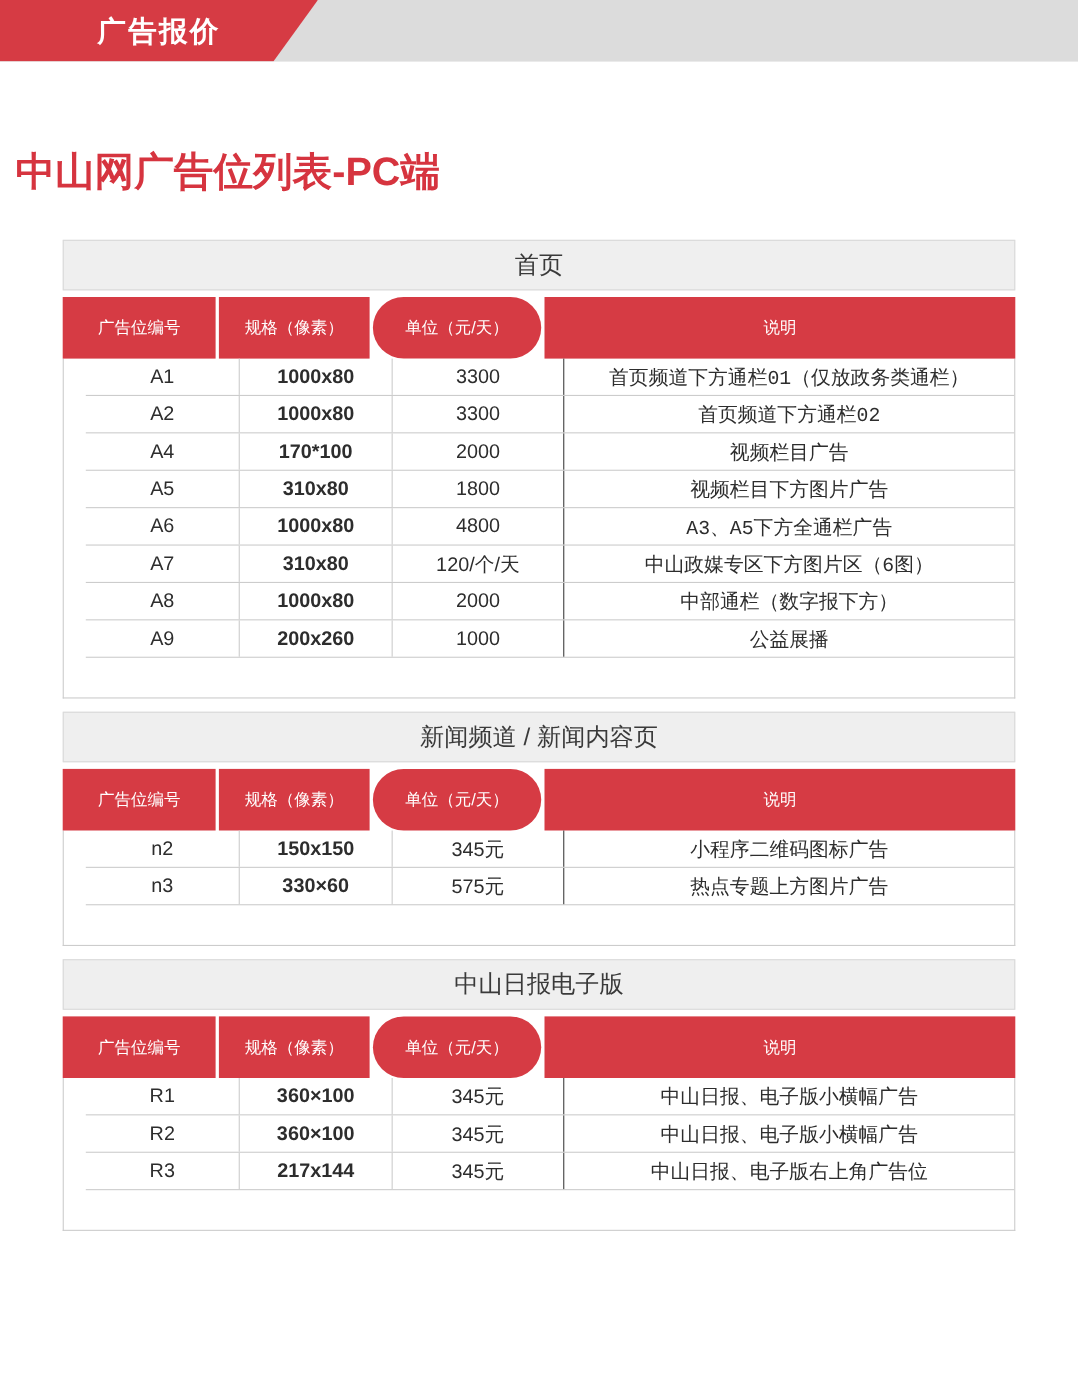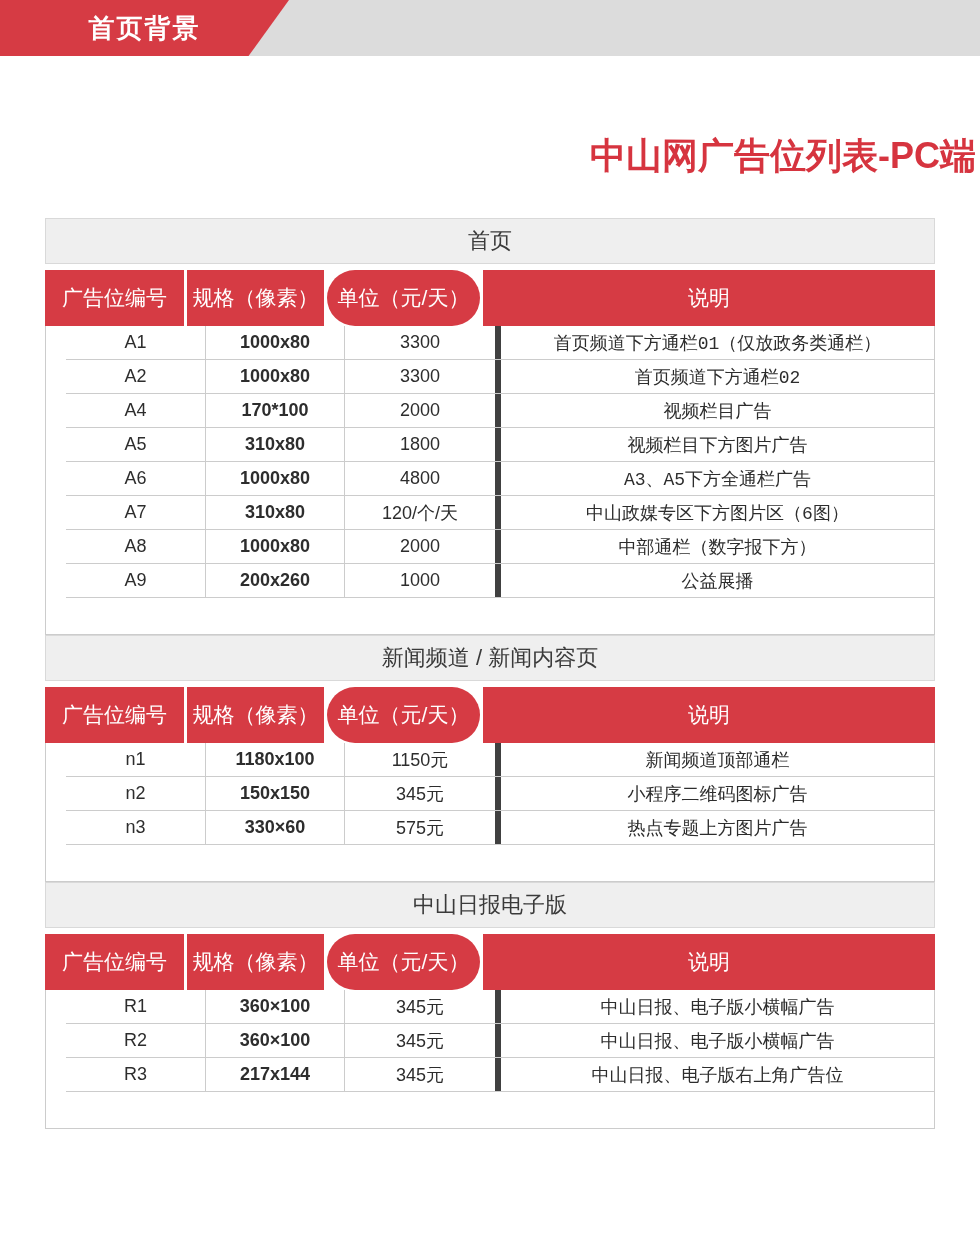--- a/index.html
+++ b/index.html
@@ -13,55 +13,55 @@
   .banner { position: relative; height: 56px; background: #dcdcdc; }
   .ribbon {
     position: absolute; left: 0; top: 0; width: 289px; height: 56px;
     background: #d63b44;
     clip-path: polygon(0 0, 100% 0, 86% 100%, 0 100%);
     display: flex; align-items: center; justify-content: center;
   }
   .ribbon span { color: #fff; font-size: 26px; font-weight: bold; letter-spacing: 2px; }
   
   .page-title {
-    margin: 74px 4px 36px; text-align: right;
+    margin: 74px 14px 36px; text-align: left;
     font-size: 36px; line-height: 52px; font-weight: bold; color: #d6343f;
   }
   
   .content { width: 890px; margin: 0 auto; }
-  .price-section { margin: 0; }
+  .price-section { margin: 12px; }
   .section-bar {
     height: 46px; background: #efefef; border: 1px solid #d9d9d9;
     display: flex; align-items: center; justify-content: center;
     font-size: 22px; font-weight: 500; color: #3a3a3a; margin-bottom: 6px;
   }
   .head-row { display: flex; gap: 3px; height: 56px; background: #fff; }
   .th {
-    background: #d63b44; color: #ffffff; font-size: 21px;
+    background: #d63b44; color: #ffffff; font-size: 15px;
     display: flex; align-items: center; justify-content: center;
   }
   .h1 { width: 139px; } .h2 { width: 137px; } .h3 { width: 153px; border-radius: 28px; } .h4 { flex: 1; }
   .tbody { border: 1px solid #cccccc; border-top: none; padding-left: 20px; }
   .tr { display: flex; height: 34px; border-bottom: 1px solid #cccccc; }
   .tr.empty-row { height: 36px; border-bottom: none; }
   .td {
     display: flex; align-items: center; justify-content: center;
     font-size: 18px; color: #2d2d2d; text-align: center; overflow: hidden;
   }
   .c1 { width: 140px; border-right: 1px solid #cccccc; }
   .c2 { width: 139px; border-right: 1px solid #cccccc; font-weight: bold; }
-  .c3 { width: 156px; border-right: 6px solid #404040; }
+  .c3 { width: 156px; border-right: 1px solid #404040; }
   .c4 { flex: 1; font-family: Liberation Mono, monospace; }
 </style>
 </head>
 <body>
 
 <div class="banner">
   <div class="ribbon">
-    <span>首页背景</span>
+    <span>广告报价</span>
   </div>
 </div>
 
 <h1 class="page-title">中山网广告位列表-PC端</h1>
 
 <div class="content">
 
   <section class="price-section">
     <div class="section-bar">首页</div>
     <div class="head-row">
@@ -126,26 +126,20 @@
   <section class="price-section">
     <div class="section-bar">新闻频道 / 新闻内容页</div>
     <div class="head-row">
       <div class="th h1">广告位编号</div>
       <div class="th h2">规格（像素）</div>
       <div class="th h3">单位（元/天）</div>
       <div class="th h4">说明</div>
     </div>
     <div class="tbody">
       <div class="tr">
-        <div class="td c1">n1</div>
-        <div class="td c2">1180x100</div>
-        <div class="td c3">1150元</div>
-        <div class="td c4">新闻频道顶部通栏</div>
-      </div>
-      <div class="tr">
         <div class="td c1">n2</div>
         <div class="td c2">150x150</div>
         <div class="td c3">345元</div>
         <div class="td c4">小程序二维码图标广告</div>
       </div>
       <div class="tr">
         <div class="td c1">n3</div>
         <div class="td c2">330×60</div>
         <div class="td c3">575元</div>
         <div class="td c4">热点专题上方图片广告</div>

